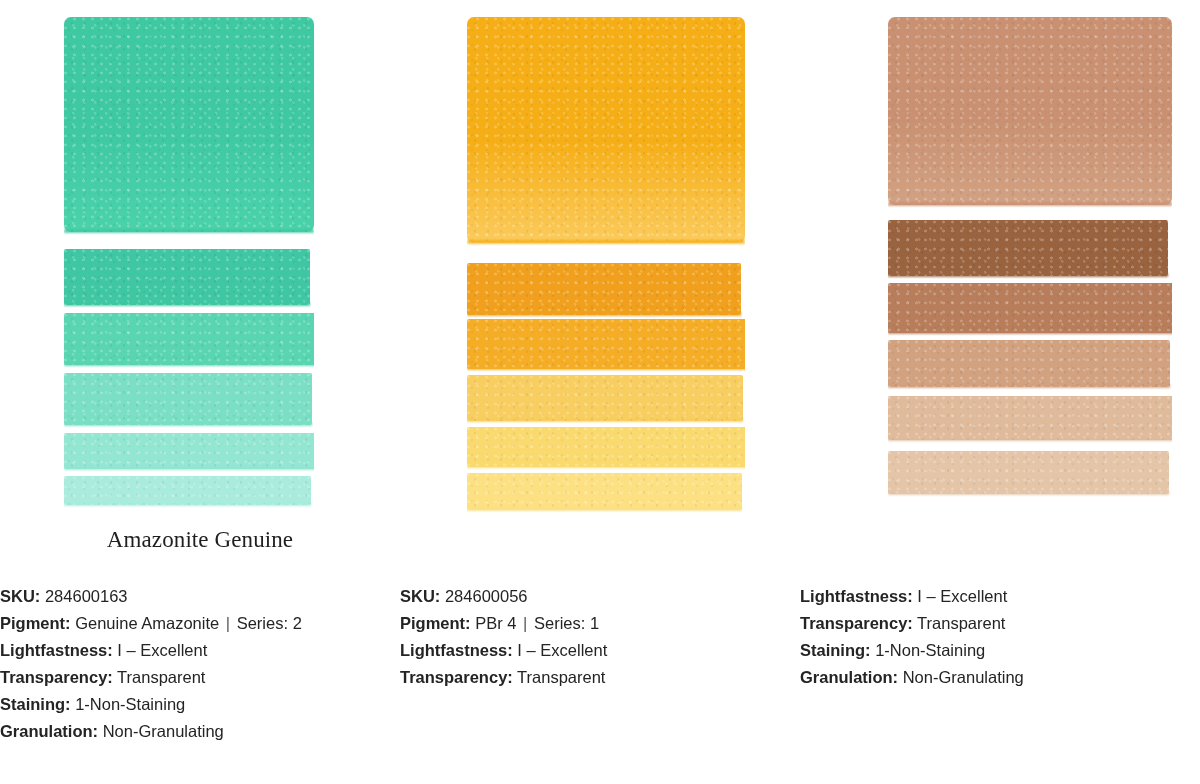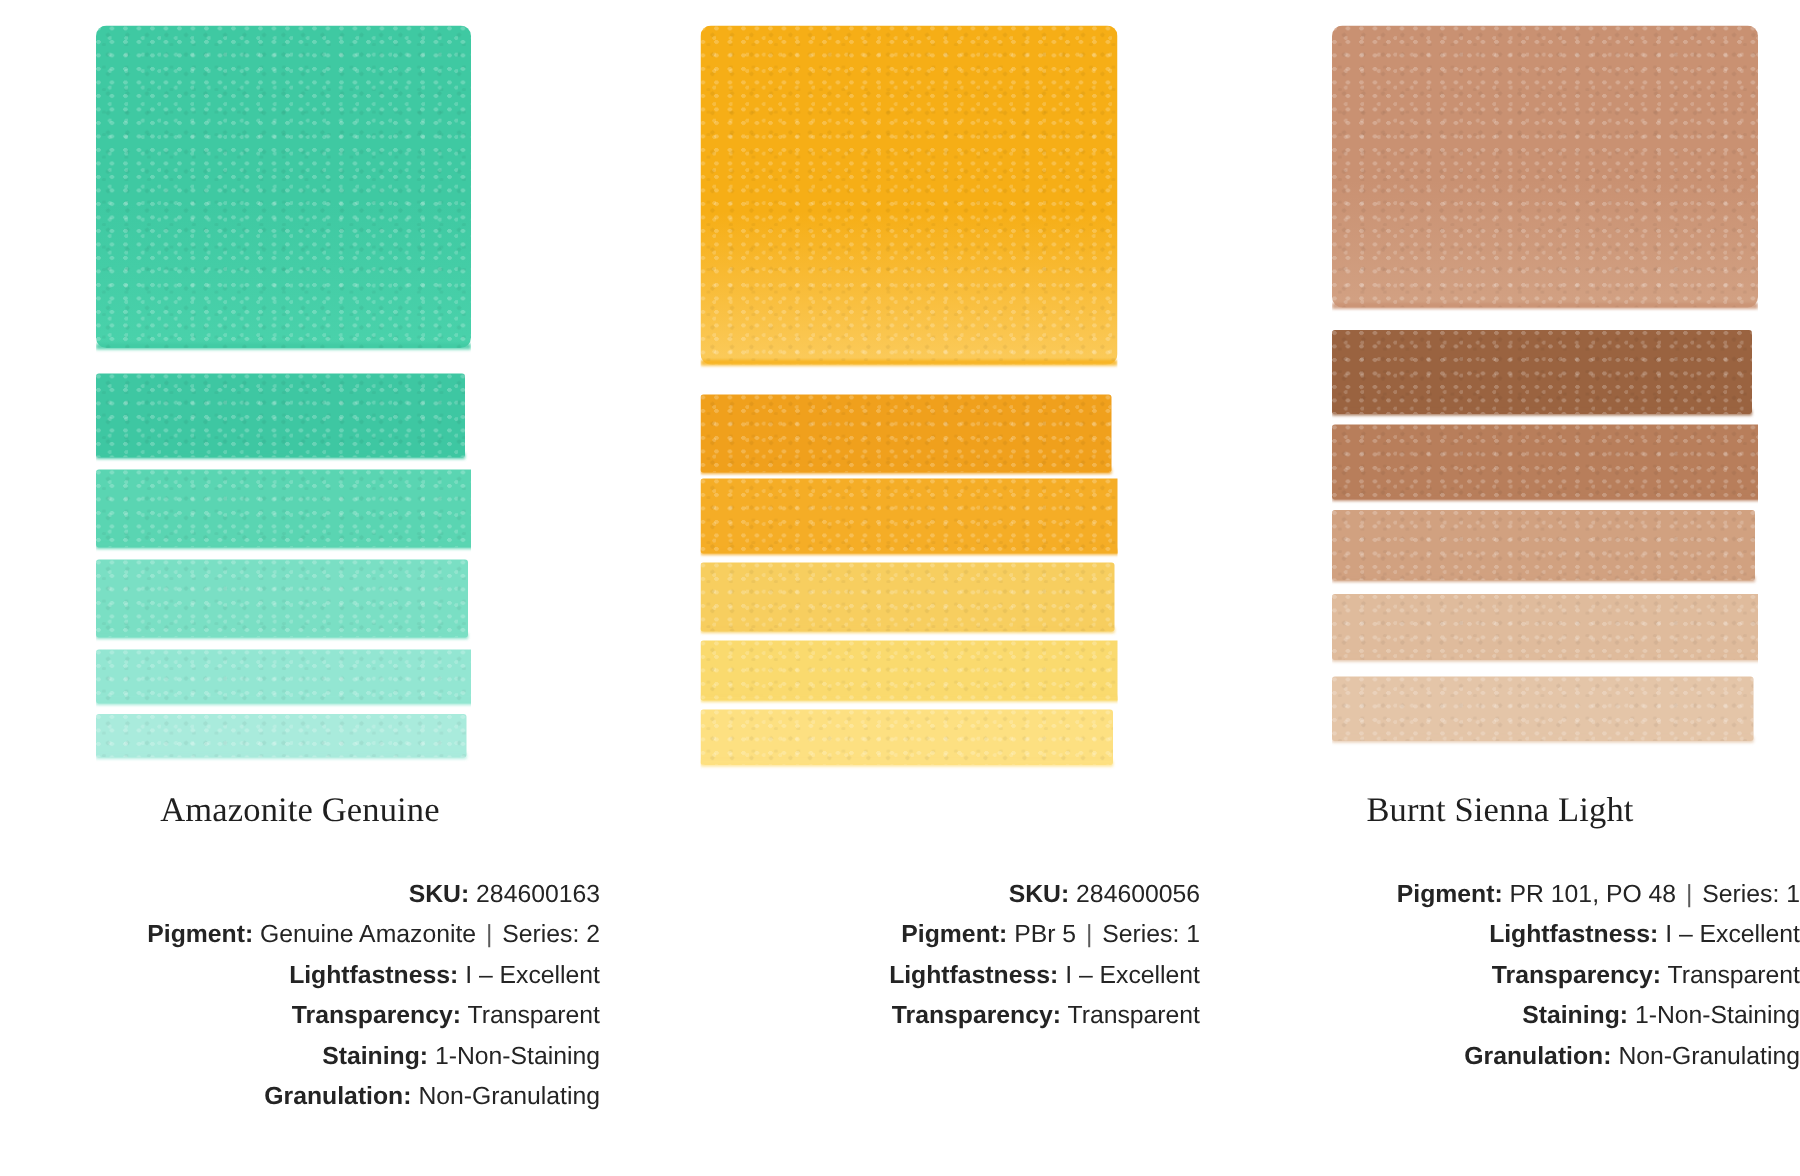--- a/index.html
+++ b/index.html
@@ -62,21 +62,21 @@
     font-family: "Liberation Serif", serif;
     font-size: 23px;
     font-weight: 400;
     color: #1f1f1f;
     letter-spacing: .1px;
   }
   .specs {
     position: absolute;
     left: 0; right: 0;
     top: 583px;
-    text-align: right;
+    text-align: left;
     font-size: 16.5px;
     color: #242424;
     line-height: 27px;
   }
   .spec-row { white-space: nowrap; }
   .spec-label { font-weight: 700; }
   .sep { color: #5a5a5a; padding: 0 2px; }
 </style>
 </head>
 <body>
@@ -133,21 +133,21 @@
         <div class="band ragged" style="top: 410px; height: 40px; width: 281px; background: linear-gradient(rgb(250, 218, 110) 0%, rgb(250, 218, 110) 100%);"></div>
         <div class="band ragged" style="top: 456px; height: 37px; width: 275px; background: linear-gradient(rgb(253, 224, 129) 0%, rgb(253, 224, 129) 100%);"></div>
       </div>
     <div class="specs">
       <div class="spec-row">
         <span class="spec-label">SKU:</span>
         <span>284600056</span>
       </div>
       <div class="spec-row">
         <span class="spec-label">Pigment:</span>
-        <span>PBr 5</span>
+        <span>PBr 4</span>
         <span class="sep">|</span>
         <span class="spec-label-series">Series:</span>
         <span>1</span>
       </div>
       <div class="spec-row">
         <span class="spec-label">Lightfastness:</span>
         <span>I – Excellent</span>
       </div>
       <div class="spec-row">
         <span class="spec-label">Transparency:</span>
@@ -158,29 +158,21 @@
 
   <div class="card">
     <div class="swatch" id="sw2" style="left: 88px; width: 284px; height: 500px;">
         <div class="band ragged rounded" style="top: 0px; height: 188px; width: 284px; background: linear-gradient(rgb(201, 145, 114) 0%, rgb(201, 145, 114) 55%, rgb(210, 161, 131) 100%);"></div>
         <div class="band ragged" style="top: 203px; height: 56px; width: 280px; background: linear-gradient(rgb(154, 99, 64) 0%, rgb(154, 99, 64) 100%);"></div>
         <div class="band ragged" style="top: 266px; height: 50px; width: 286px; background: linear-gradient(rgb(184, 126, 91) 0%, rgb(184, 126, 91) 100%);"></div>
         <div class="band ragged" style="top: 323px; height: 47px; width: 282px; background: linear-gradient(rgb(209, 161, 128) 0%, rgb(209, 161, 128) 100%);"></div>
         <div class="band ragged" style="top: 379px; height: 44px; width: 287px; background: linear-gradient(rgb(223, 187, 156) 0%, rgb(223, 187, 156) 100%);"></div>
         <div class="band ragged" style="top: 434px; height: 43px; width: 281px; background: linear-gradient(rgb(228, 197, 168) 0%, rgb(228, 197, 168) 100%);"></div>
       </div>
-    <div class="title">Burnt Sienna Light</div>
     <div class="specs">
-      <div class="spec-row">
-        <span class="spec-label">Pigment:</span>
-        <span>PR 101, PO 48</span>
-        <span class="sep">|</span>
-        <span class="spec-label-series">Series:</span>
-        <span>1</span>
-      </div>
       <div class="spec-row">
         <span class="spec-label">Lightfastness:</span>
         <span>I – Excellent</span>
       </div>
       <div class="spec-row">
         <span class="spec-label">Transparency:</span>
         <span>Transparent</span>
       </div>
       <div class="spec-row">
         <span class="spec-label">Staining:</span>

